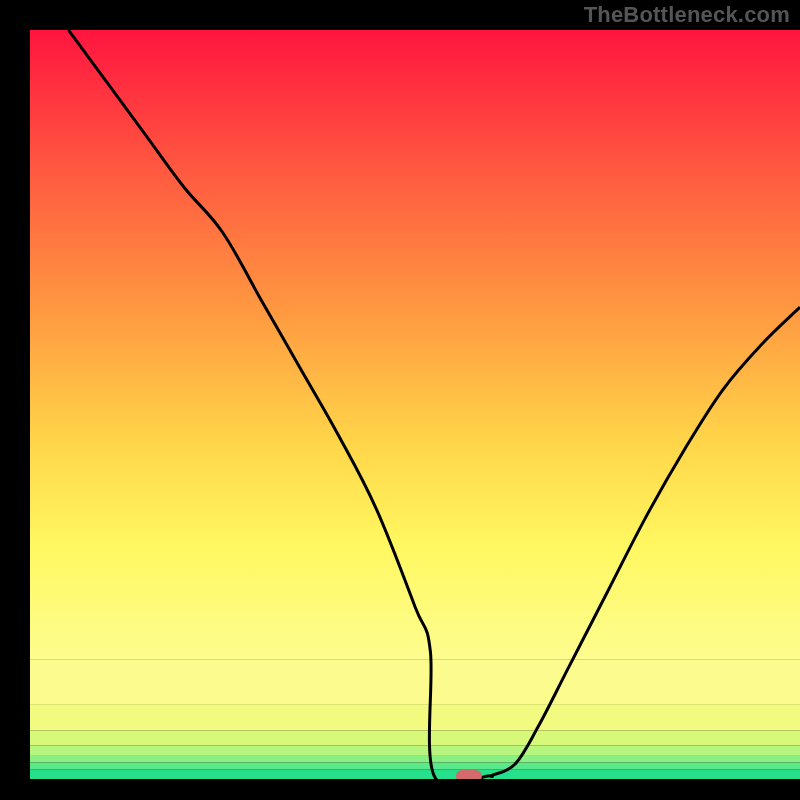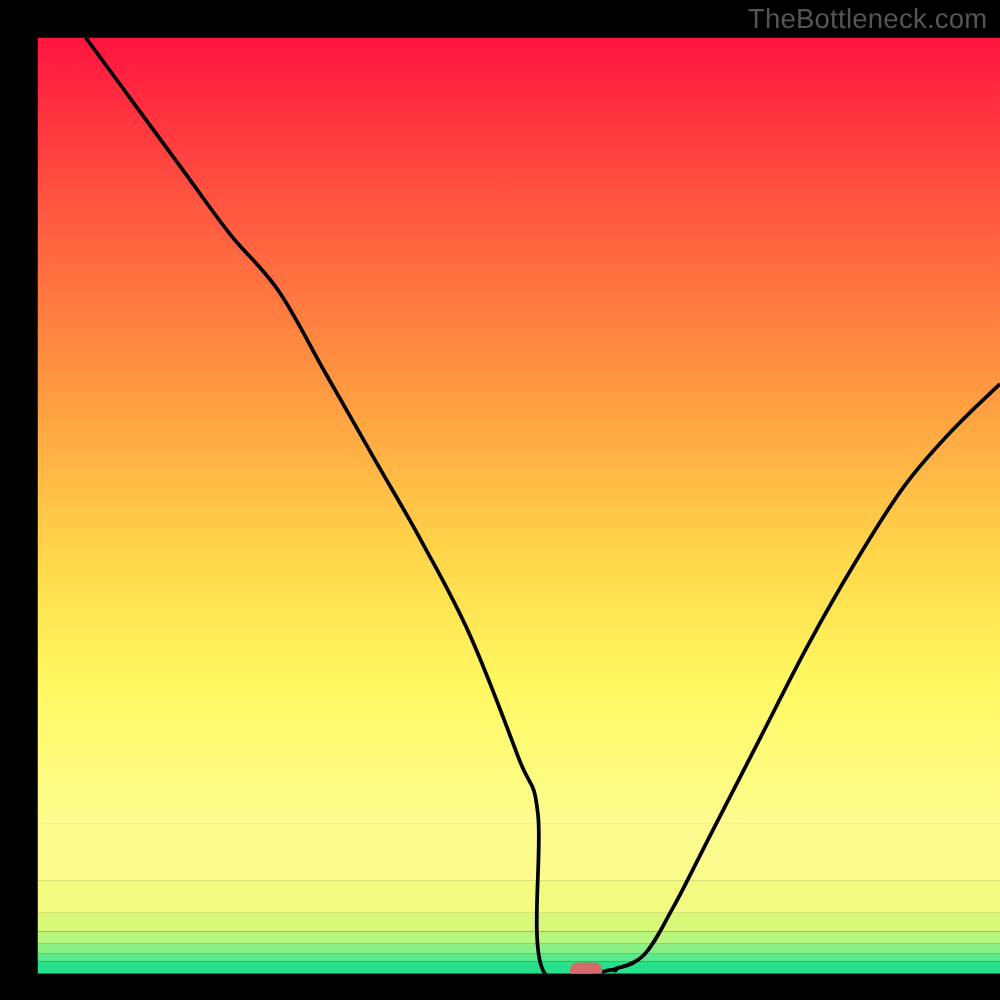--- a/index.html
+++ b/index.html
@@ -16,21 +16,21 @@
     width: 800px;
     height: 800px;
     background: #000;
   }
   .attribution {
     position: absolute;
     top: 2px;
     right: 10px;
     color: #555;
     font-size: 22px;
-    font-weight: normal;
+    font-weight: bold;
     letter-spacing: 0.2px;
     z-index: 50;
   }
   svg.plot {
     position: absolute;
     left: 0;
     top: 0;
     width: 800px;
     height: 800px;
     display: block;

